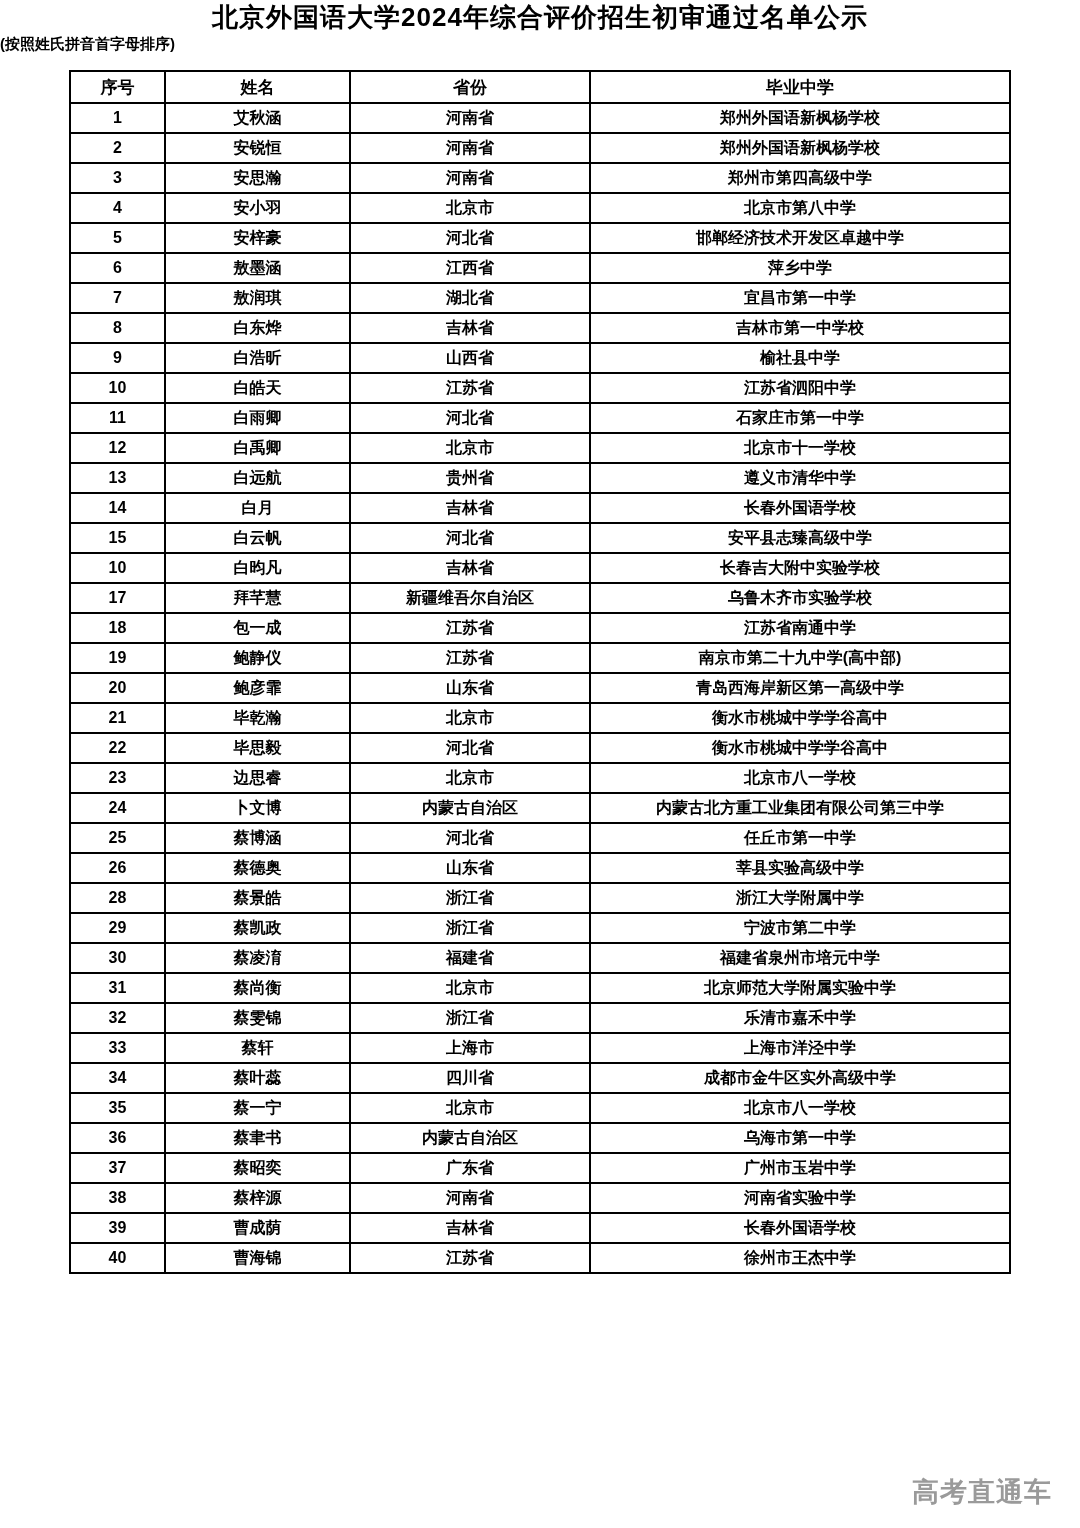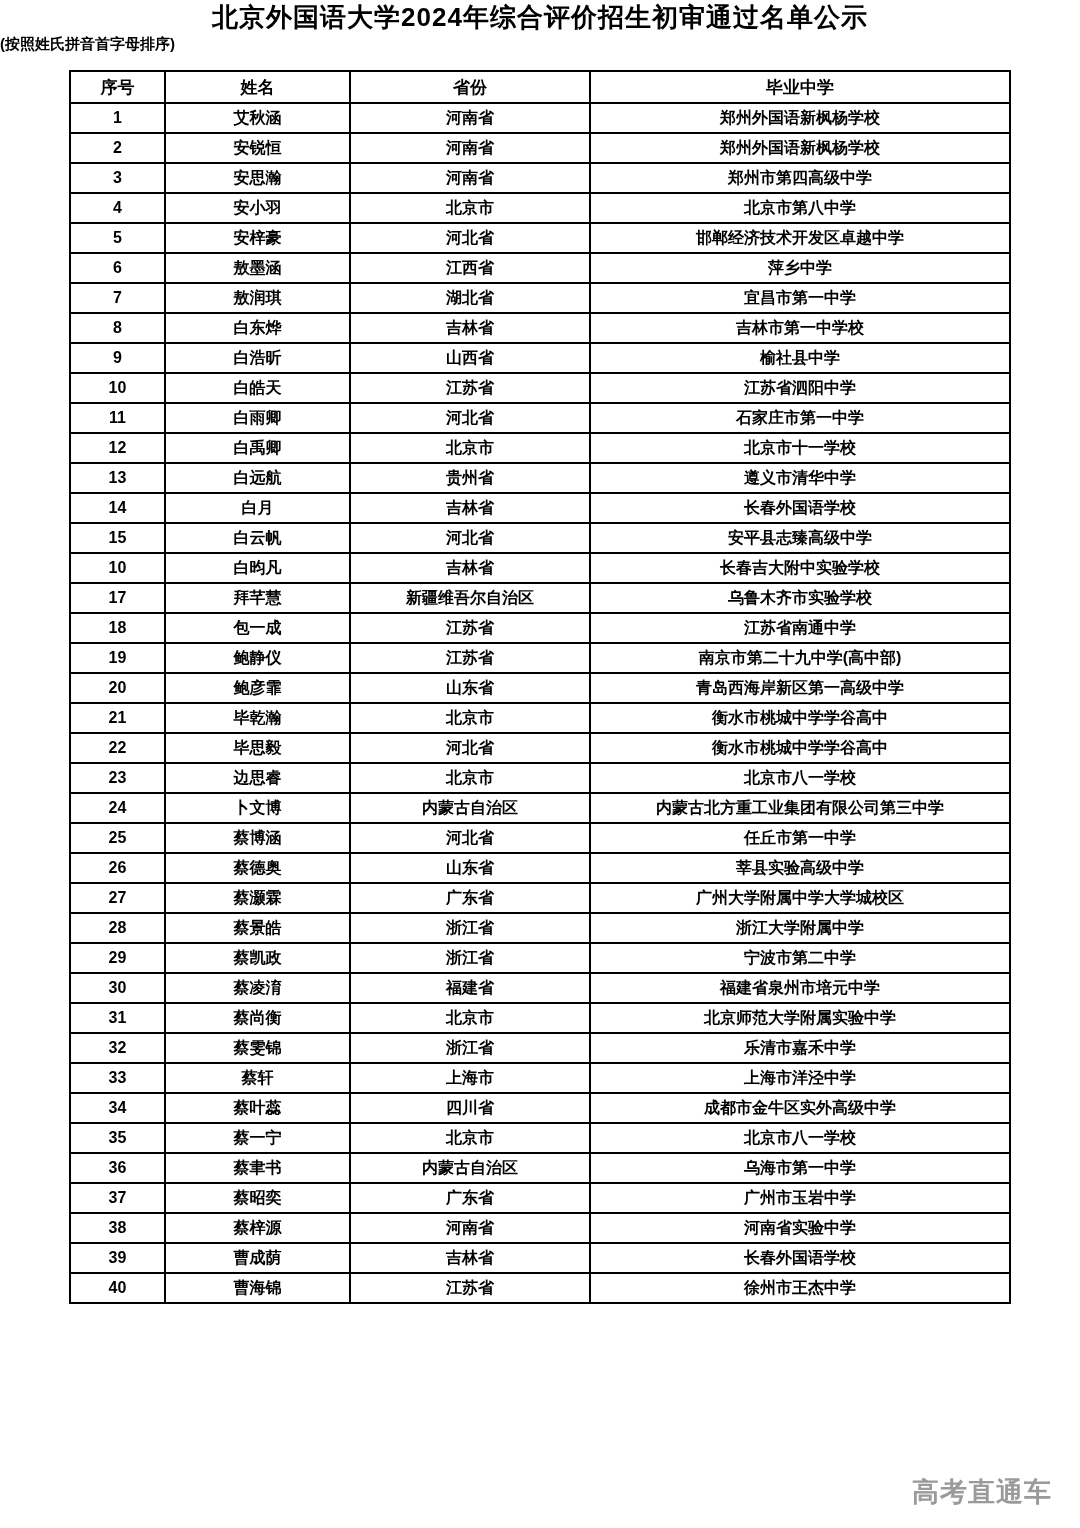--- a/index.html
+++ b/index.html
@@ -237,26 +237,20 @@
           <td>河北省</td>
           <td>任丘市第一中学</td>
         </tr>
         <tr>
           <td>26</td>
           <td>蔡德奥</td>
           <td>山东省</td>
           <td>莘县实验高级中学</td>
         </tr>
         <tr>
-          <td>27</td>
-          <td>蔡灏霖</td>
-          <td>广东省</td>
-          <td>广州大学附属中学大学城校区</td>
-        </tr>
-        <tr>
           <td>28</td>
           <td>蔡景皓</td>
           <td>浙江省</td>
           <td>浙江大学附属中学</td>
         </tr>
         <tr>
           <td>29</td>
           <td>蔡凯政</td>
           <td>浙江省</td>
           <td>宁波市第二中学</td>

